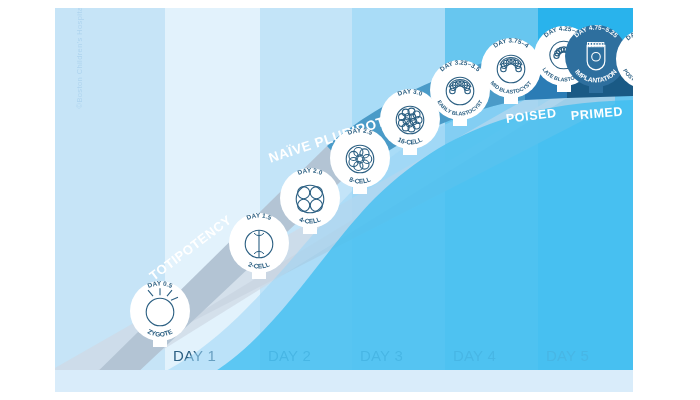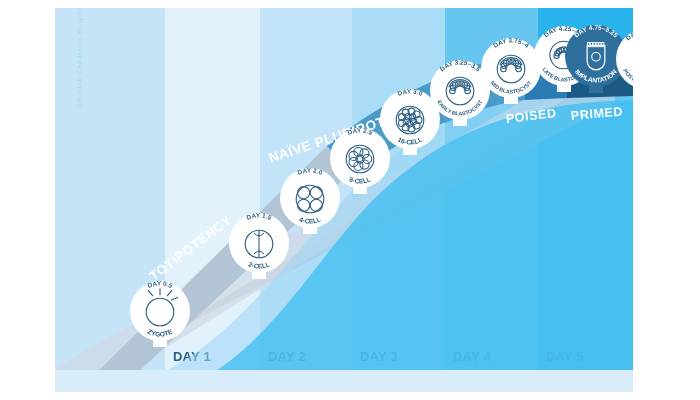--- a/index.html
+++ b/index.html
@@ -12,21 +12,21 @@
          background:#c6e4f7;overflow:hidden;}
 
   
   #copyright{position:absolute;left:-36px;top:44px;width:120px;
              transform:rotate(-90deg);transform-origin:center center;
              font-size:7.5px;letter-spacing:.4px;color:#aed4ef;
              white-space:nowrap;text-align:center;}
 
   
   .daycol{position:absolute;top:0;bottom:0;}
-  .daylabel{position:absolute;bottom:28px;font-size:13px;font-weight:700;
+  .daylabel{position:absolute;bottom:28px;font-size:15px;font-weight:400;
             color:#2b5f82;letter-spacing:.2px;white-space:nowrap;}
 
   
   #bottomstrip{position:absolute;left:0;right:0;bottom:0;height:22px;
                background:#d9ecfa;}
 
   
   #shadow{position:absolute;left:0;top:0;width:100%;height:100%;}
 
   

